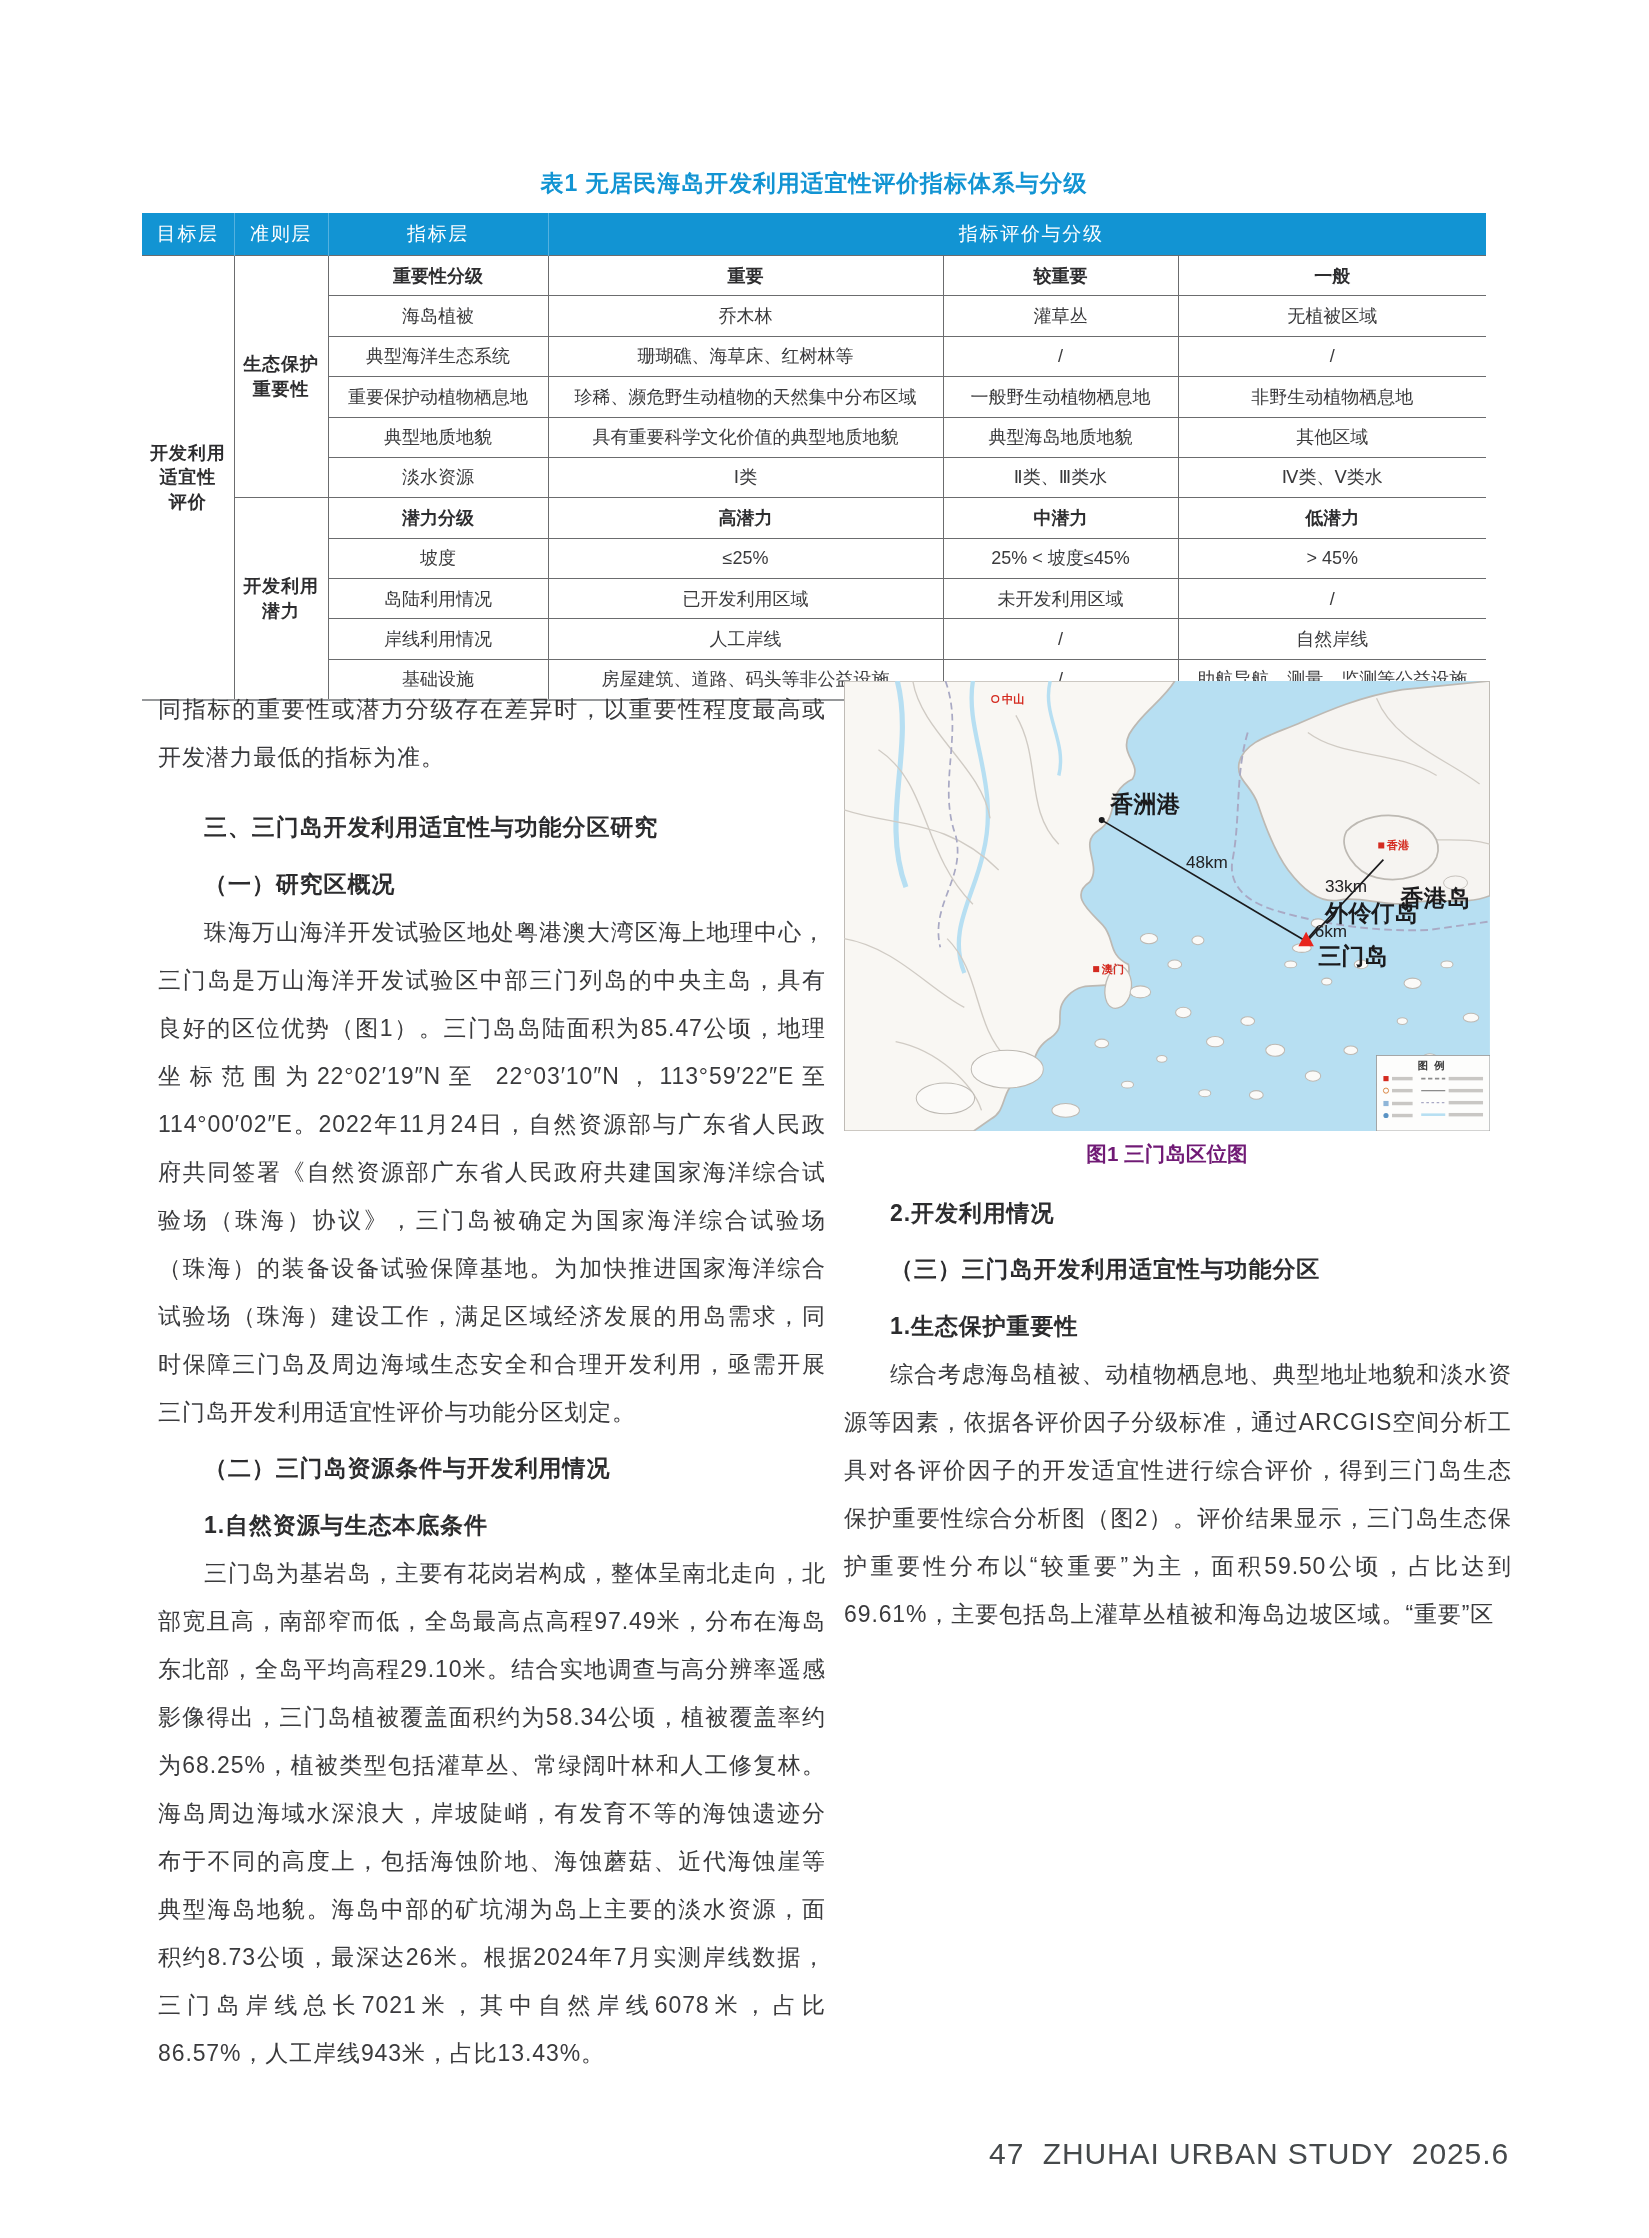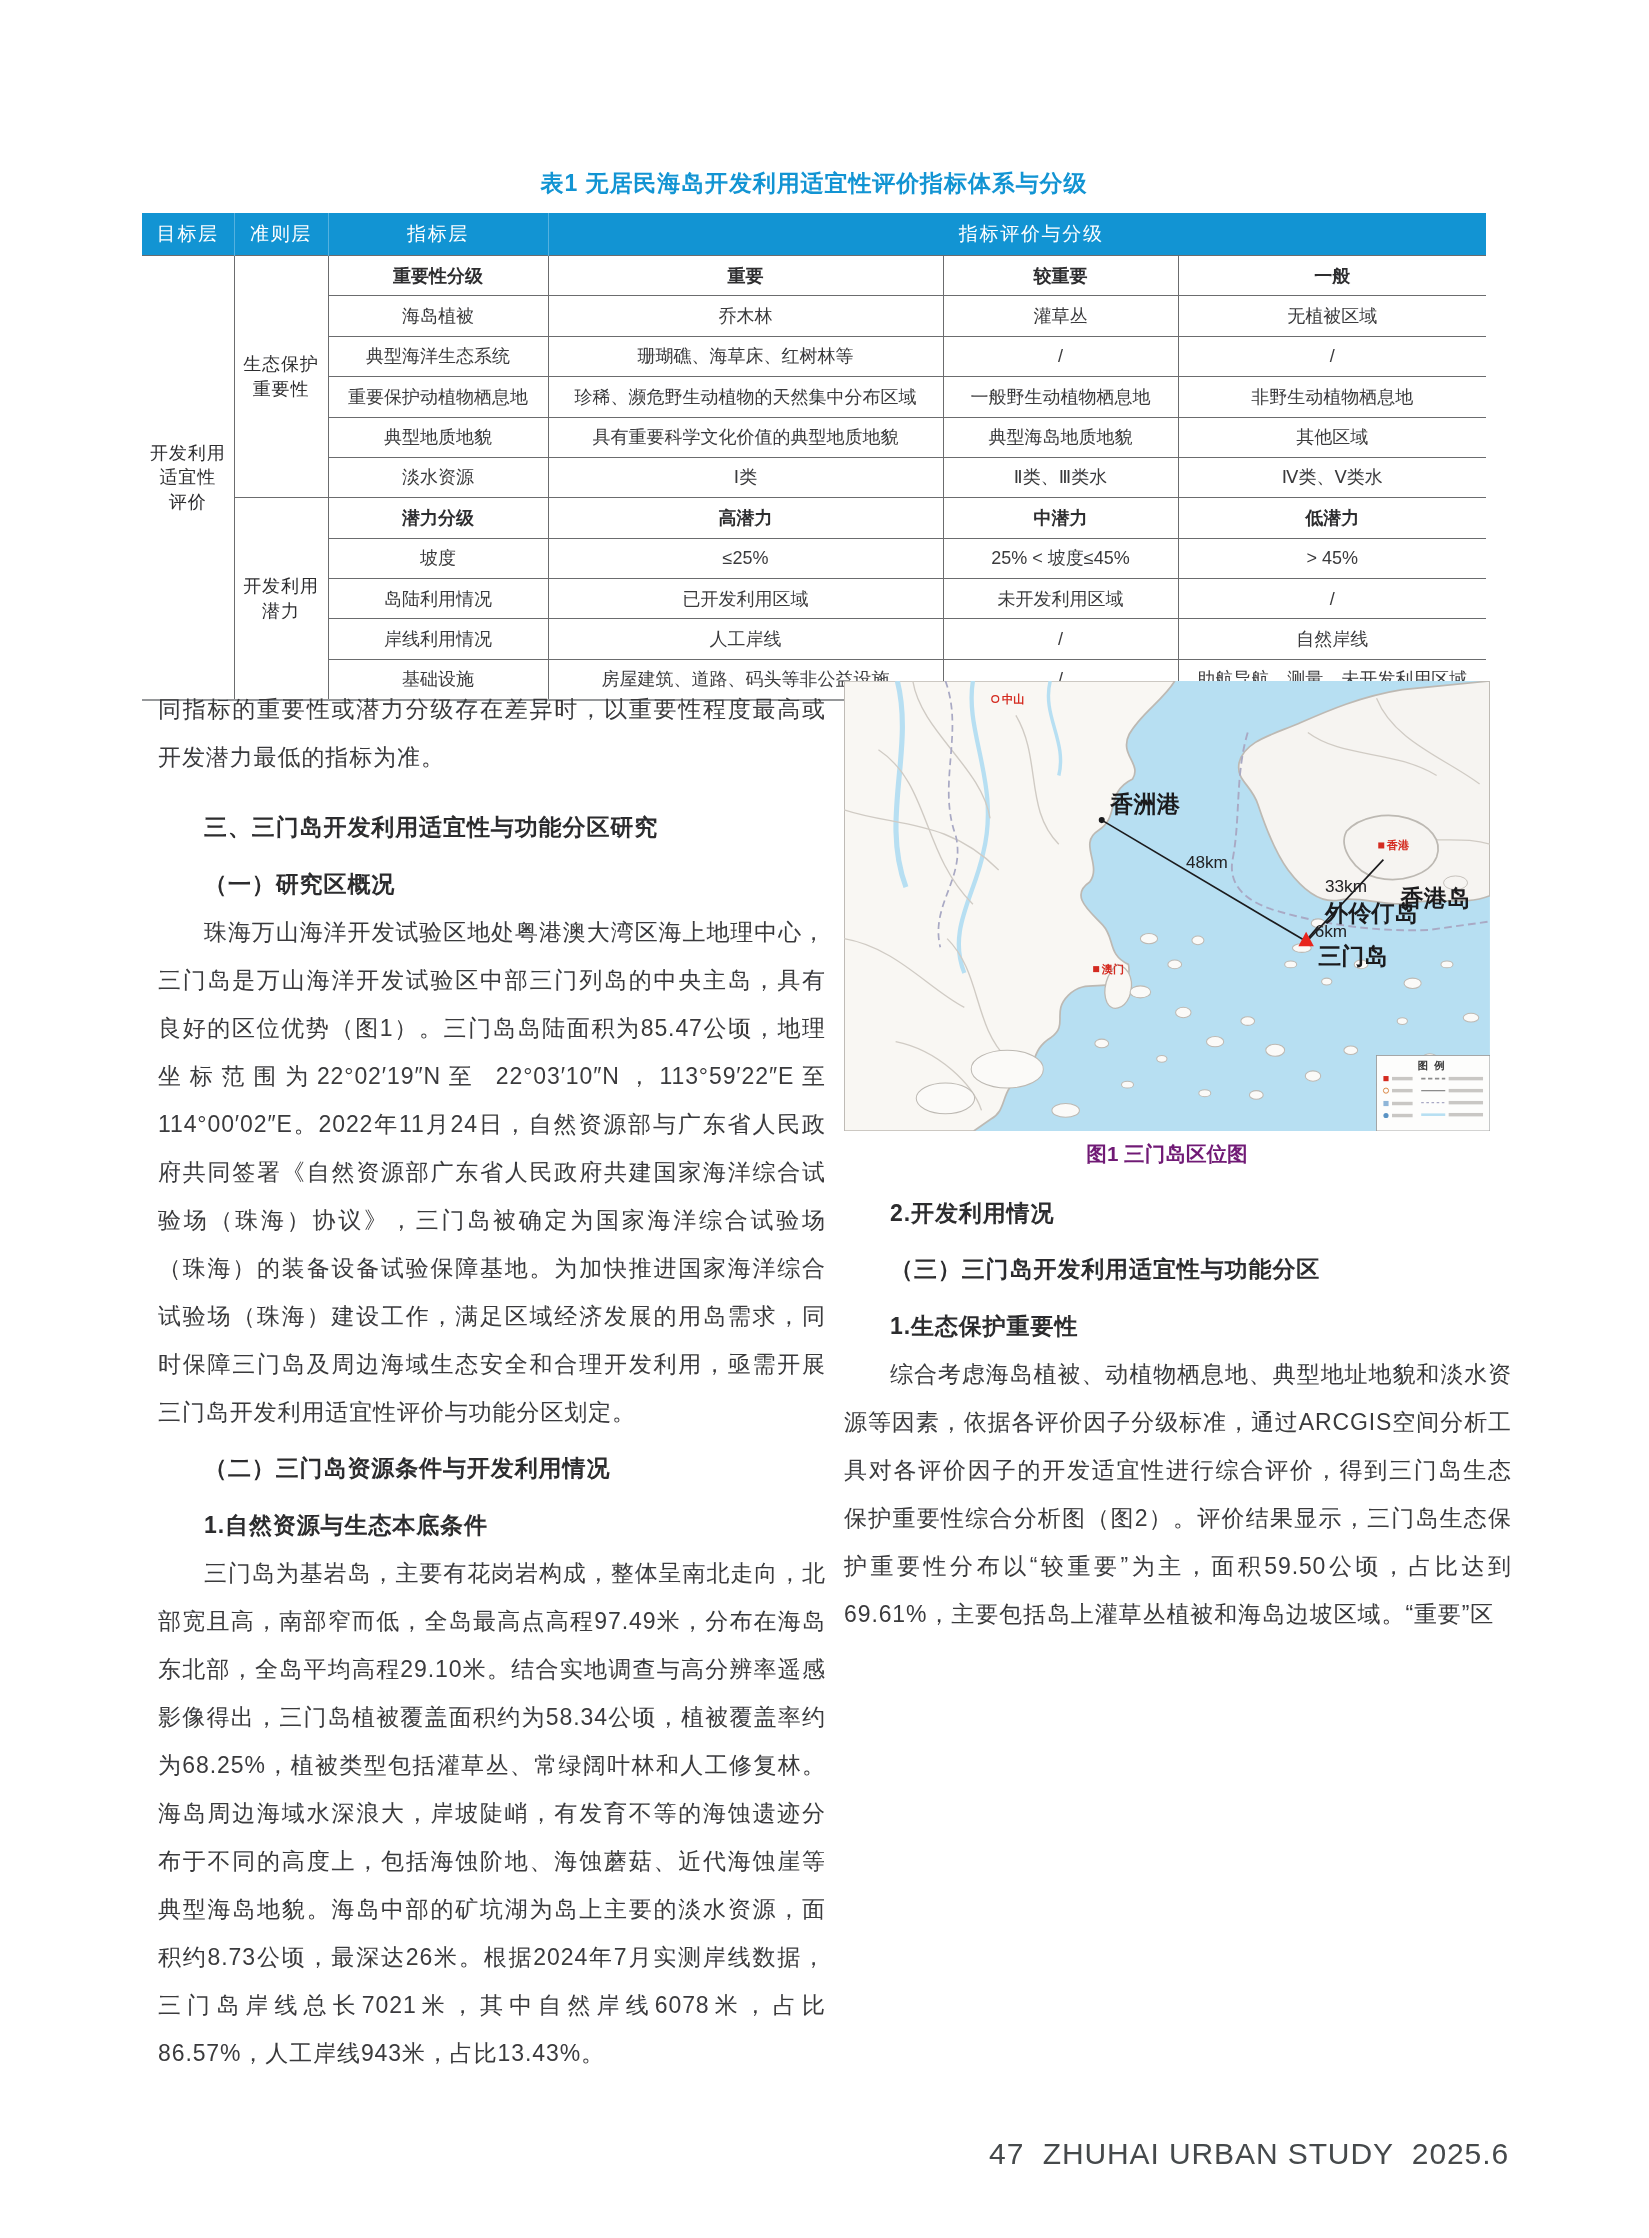--- a/index.html
+++ b/index.html
@@ -11,21 +11,21 @@
   table.tbl{position:absolute;left:142px;top:213px;width:1344px;border-collapse:collapse;
         table-layout:fixed;border-bottom:2.6px solid #96989a;}
   table.tbl th{background:#1294d3;color:#ffffff;font-size:19px;font-weight:500;height:40px;
         letter-spacing:1.7px;border-right:0.9px solid rgba(255,255,255,.28);}
   table.tbl th:last-child{border-right:none;padding-left:29px;}
   table.tbl td{height:36px;text-align:center;vertical-align:middle;font-size:18px;color:#3a3a3c;
         border-top:0.9px solid #6b6c6e;border-right:0.9px solid #6b6c6e;padding:1.7px 5.2px;
         white-space:pre-line;line-height:1.35;}
   table.tbl td:last-child{border-right:none;}
   table.tbl td.b{font-weight:bold;color:#2d2d2f;}
-  table.tbl td.goal,table.tbl td.crit{font-weight:normal;color:#2d2d2f;letter-spacing:0.9px;}
+  table.tbl td.goal,table.tbl td.crit{font-weight:bold;color:#2d2d2f;letter-spacing:0.9px;}
   
   .col{position:absolute;width:668px;font-size:23px;line-height:48px;text-align:justify;
         letter-spacing:0.9px;color:#3a3a3c;}
   .col.left{left:158px;top:685px;}
   .col.right{left:844px;top:1180px;}
   .col .p{text-indent:2em;margin:0;}
   .col .p0{text-indent:0;margin:0;}
   .col .h1{font-weight:bold;color:#2c2c2e;text-indent:2em;margin:22.3px 0 0 0;}
   .col .h2{font-weight:bold;color:#2c2c2e;text-indent:2em;margin:8.6px 0 0 0;}
   .col .h3{font-weight:bold;color:#2c2c2e;text-indent:2em;margin:8.6px 0 0 0;}
@@ -130,21 +130,21 @@
         <tr>
           <td>岸线利用情况</td>
           <td>人工岸线</td>
           <td>/</td>
           <td>自然岸线</td>
         </tr>
         <tr>
           <td>基础设施</td>
           <td>房屋建筑、道路、码头等非公益设施</td>
           <td>/</td>
-          <td>助航导航、测量、未开发利用区域</td>
+          <td>助航导航、测量、监测等公益设施</td>
         </tr>
       </tbody>
     </table>
 
   <div class="col left">
       <div class="p0">同指标的重要性或潜力分级存在差异时，以重要性程度最高或开发潜力最低的指标为准。</div>
       <div class="h1">三、三门岛开发利用适宜性与功能分区研究</div>
       <div class="h2">（一）研究区概况</div>
       <div class="p">珠海万山海洋开发试验区地处粤港澳大湾区海上地理中心，三门岛是万山海洋开发试验区中部三门列岛的中央主岛，具有良好的区位优势（图1）。三门岛岛陆面积为85.47公顷，地理坐标范围为22°02′19″N至 22°03′10″N，113°59′22″E至114°00′02″E。2022年11月24日，自然资源部与广东省人民政府共同签署《自然资源部广东省人民政府共建国家海洋综合试验场（珠海）协议》，三门岛被确定为国家海洋综合试验场（珠海）的装备设备试验保障基地。为加快推进国家海洋综合试验场（珠海）建设工作，满足区域经济发展的用岛需求，同时保障三门岛及周边海域生态安全和合理开发利用，亟需开展三门岛开发利用适宜性评价与功能分区划定。</div>
       <div class="h2">（二）三门岛资源条件与开发利用情况</div>

